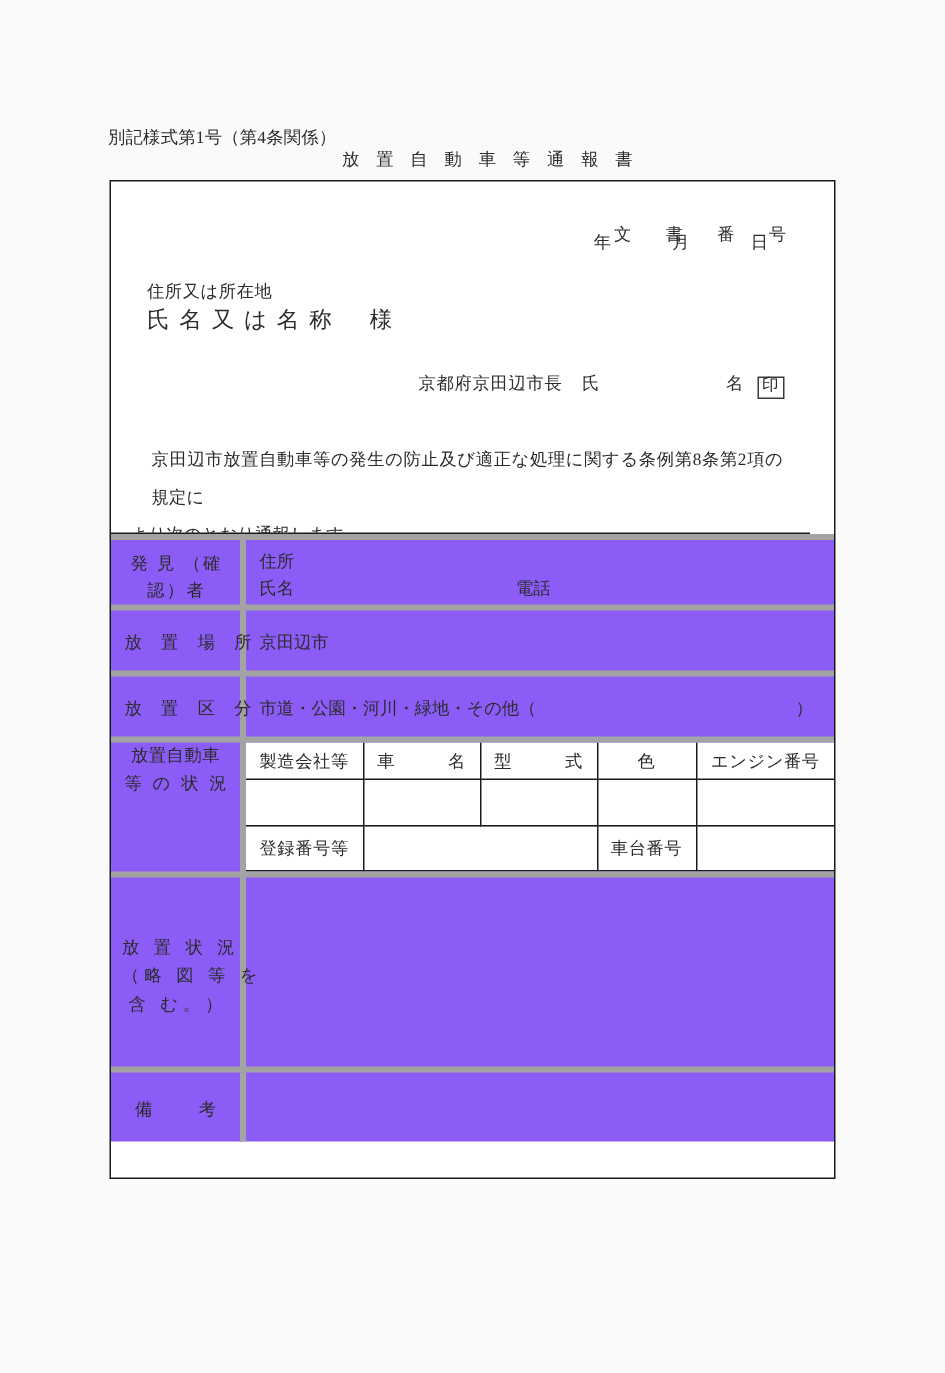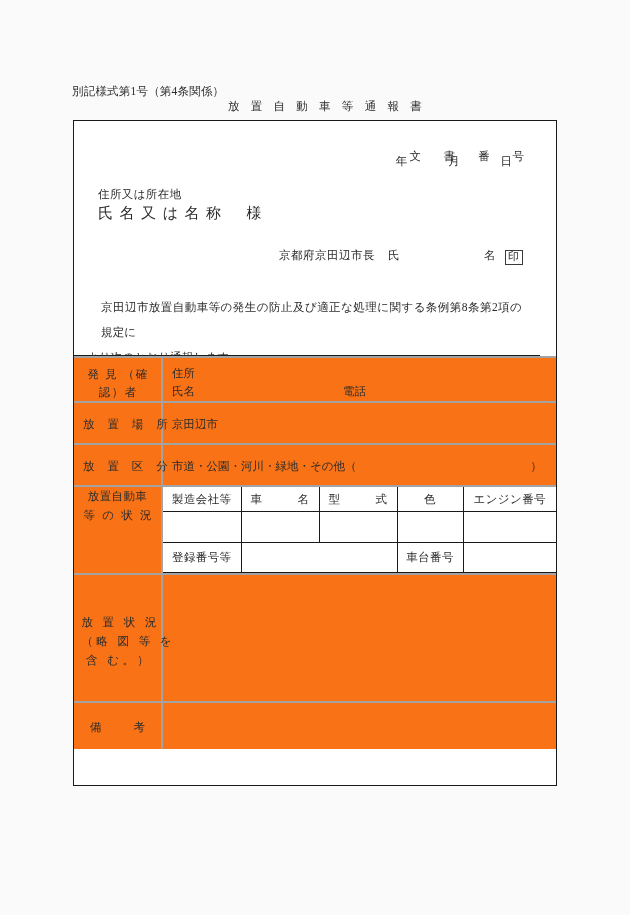--- a/index.html
+++ b/index.html
@@ -136,24 +136,24 @@
   table.rows {
     position: absolute;
     left: 0;
     top: 235px;
     width: 100%;
     border-collapse: collapse;
     table-layout: fixed;
     font-size: 11.5px;
   }
   table.rows td {
-    border: 2px solid #a3a3a3;
+    border: 4px solid #a3a3a3;
     padding: 0;
     vertical-align: top;
-    background: #f97316;
+    background: #8b5cf6;
   }
   table.rows td.noleft  { border-left: none; }
   table.rows td.noright { border-right: none; }
 
   .lab {
     text-align: center;
     letter-spacing: 5px;
     text-indent: 5px;
     white-space: nowrap;
   }

